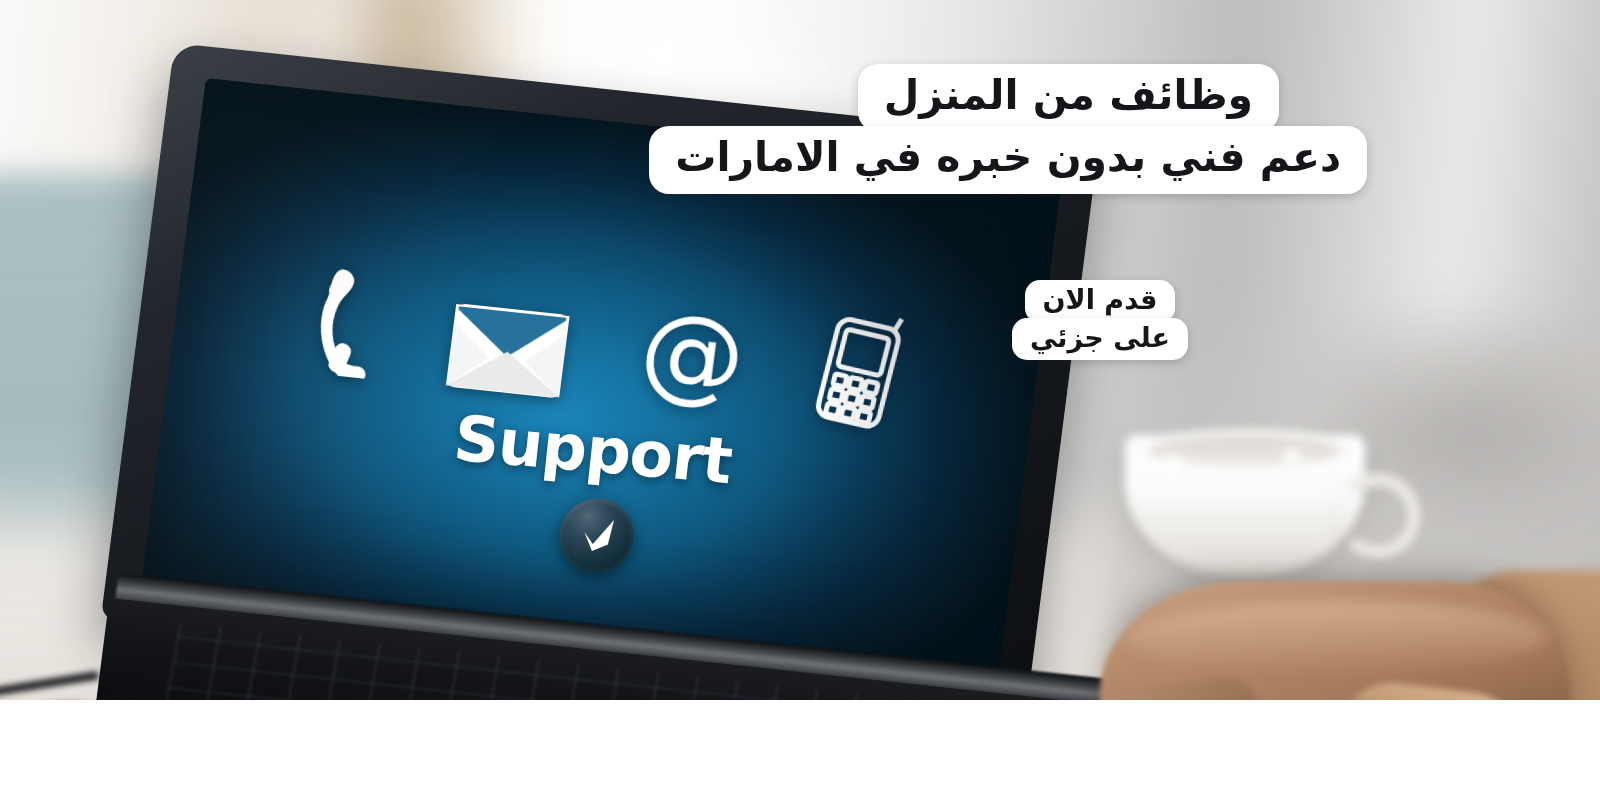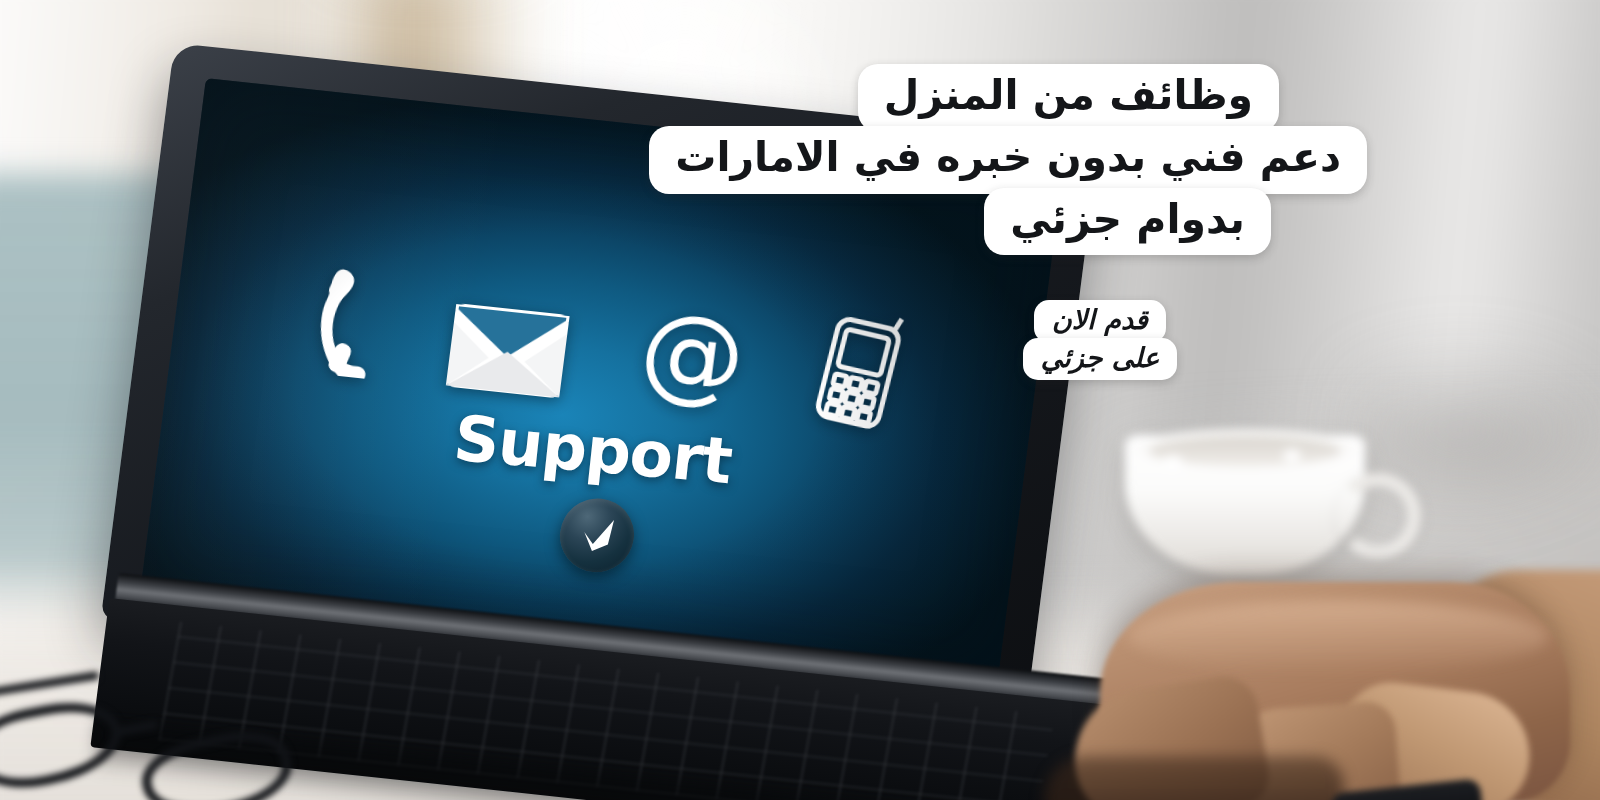--- a/index.html
+++ b/index.html
@@ -5,21 +5,21 @@
   * { margin:0; padding:0; box-sizing:border-box; }
   html, body {
     width:1600px; height:800px;
     overflow:hidden;
     font-family:"DejaVu Sans", sans-serif;
     background:#ffffff;
   }
 
   #stage {
     position:relative;
-    width:1600px; height:800px;
+    width:1600px; height:700px;
     overflow:hidden;
     background:#f2f0ee;
   }
 
   
   .bg-layer { position:absolute; inset:0; overflow:hidden; }
 
   .bg-base {
     position:absolute; inset:-60px;
     background:
@@ -318,21 +318,21 @@
   .hl-row.r3 { justify-content:flex-end; padding-right:96px; margin-top:-6px; }
 
   .bubble.hl {
     font-size:41px;
     line-height:1.02;
     padding:11px 26px 15px;
     border-radius:20px;
   }
 
   
-  #cta-group { left:1005px; top:300px; width:190px;font-style:italic; }
+  #cta-group { left:1005px; top:280px; width:190px; }
   .cta-row { display:flex; justify-content:center; }
   .cta-row + .cta-row { margin-top:-5px; }
   .bubble.cta {
     font-size:27px;
     line-height:1.02;
     padding:6px 18px 9px;
     border-radius:15px;
   }
 </style>
 </head>
@@ -457,23 +457,20 @@
     <div class="h-watch"></div>
   </div>
 
   <div class="sticker-group" id="headline-group">
     <div class="hl-row r1">
       <span class="bubble hl">وظائف من المنزل</span>
     </div>
     <div class="hl-row r2">
       <span class="bubble hl">دعم فني بدون خبره في الامارات</span>
     </div>
-    <div class="hl-row r3">
-      <span class="bubble hl">بدوام جزئي</span>
-    </div>
   </div>
 
   <div class="sticker-group" id="cta-group">
     <div class="cta-row">
       <span class="bubble cta">قدم الان</span>
     </div>
     <div class="cta-row">
       <span class="bubble cta">على جزئي</span>
     </div>
   </div>

